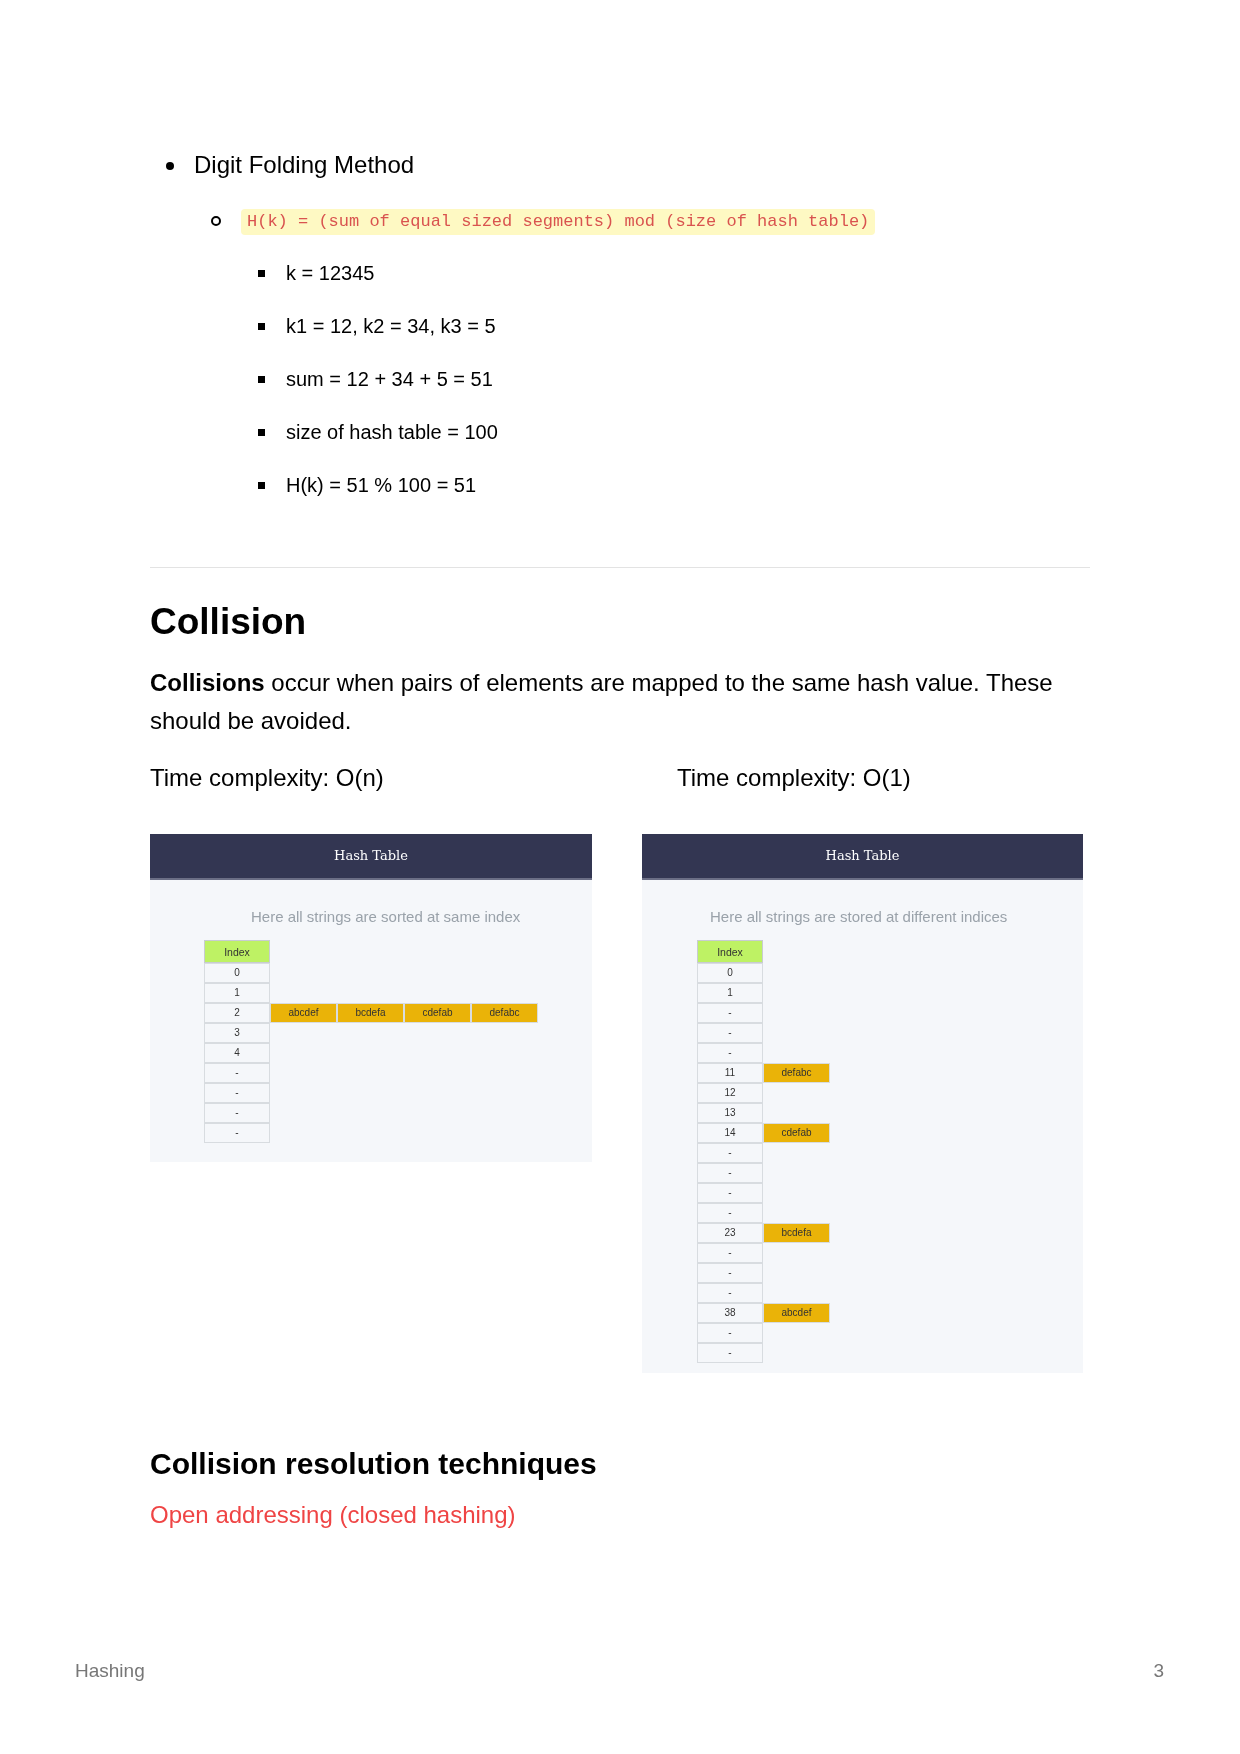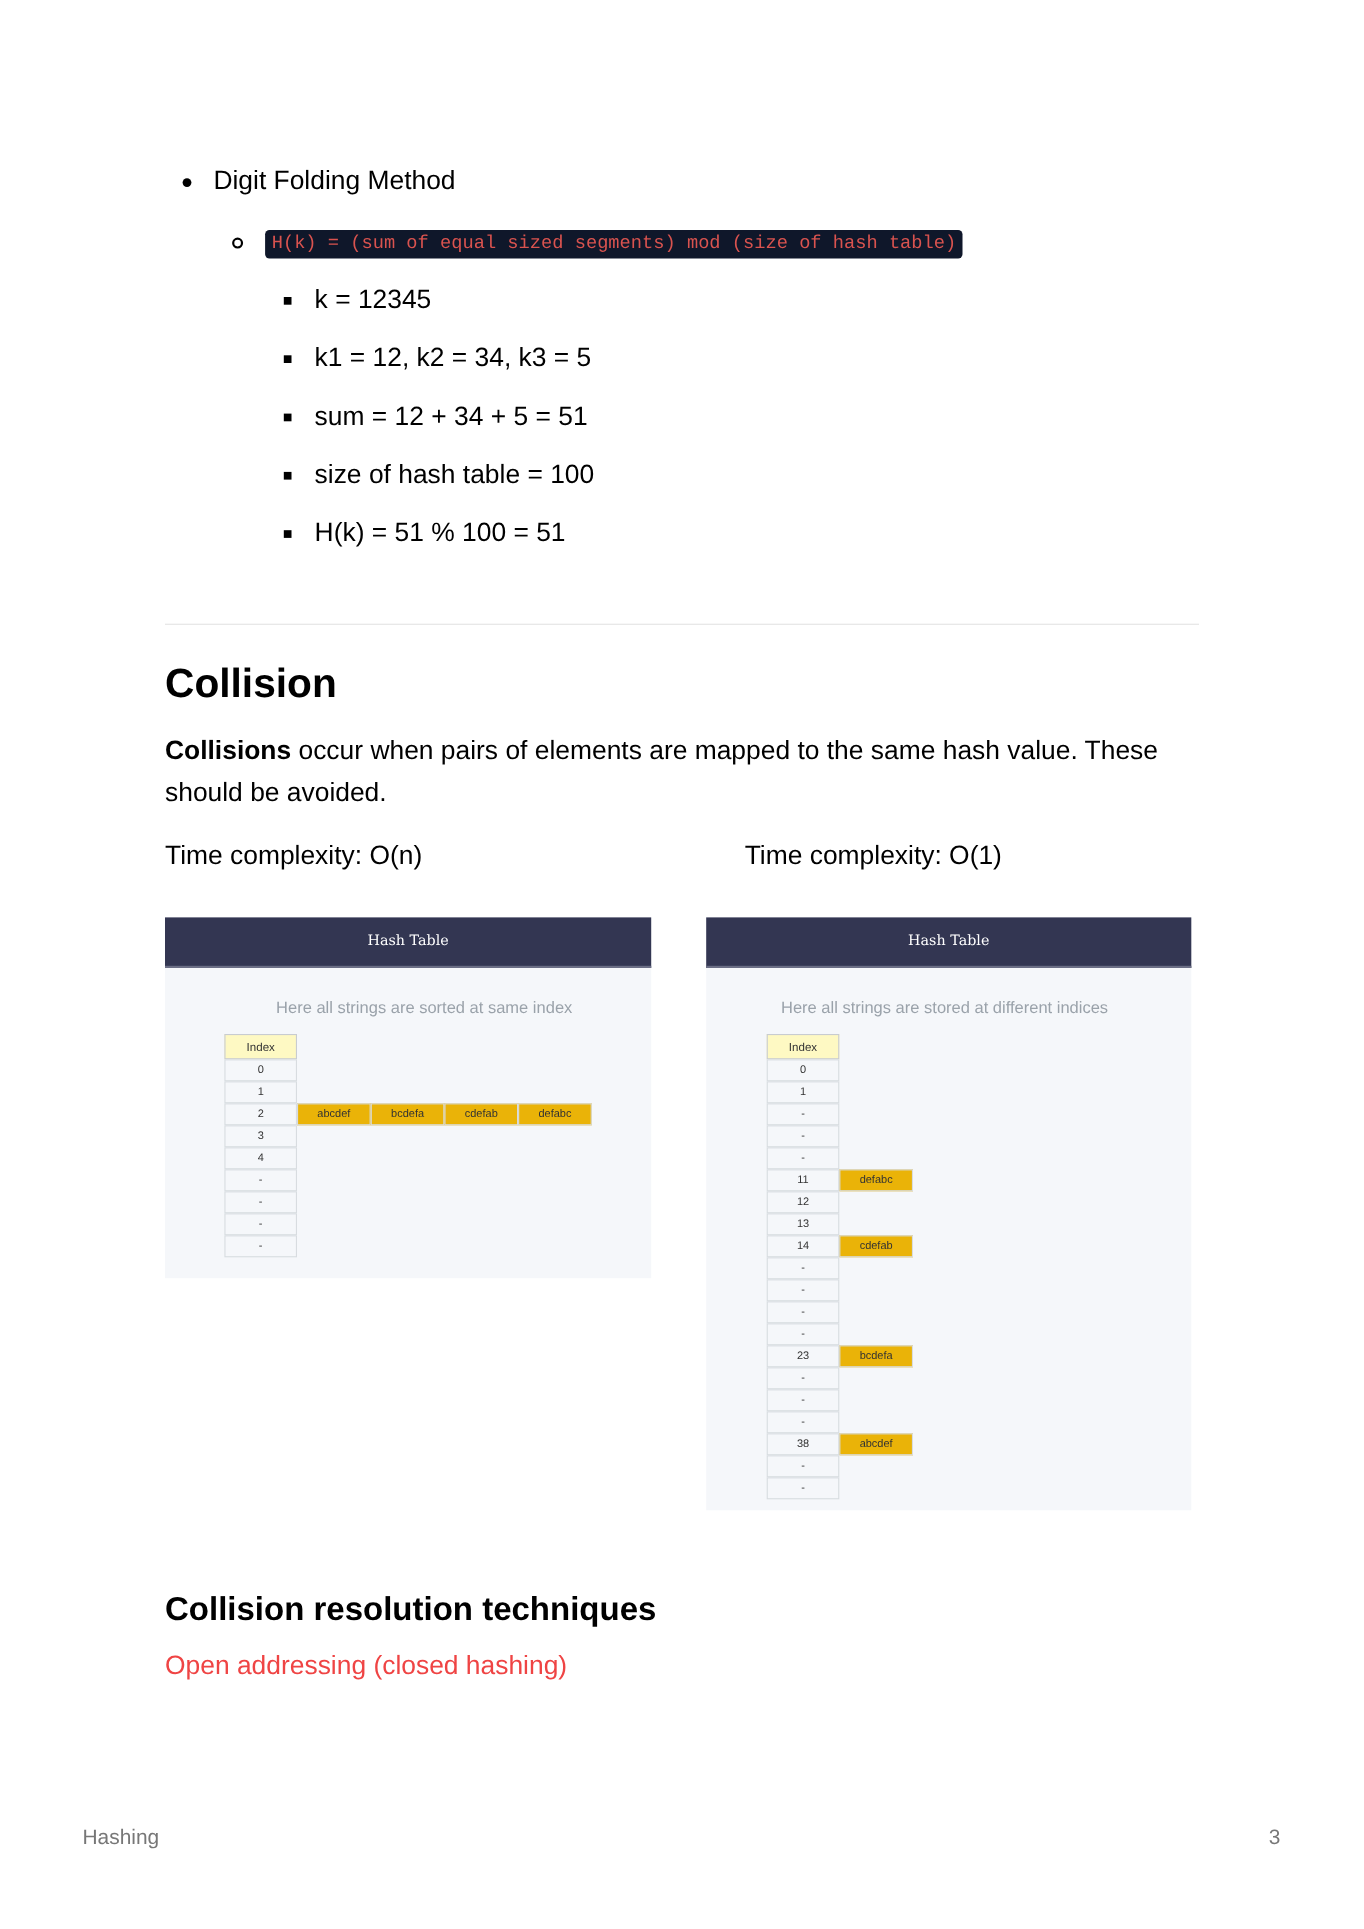--- a/index.html
+++ b/index.html
@@ -6,38 +6,38 @@
     body { width: 1240px; height: 1754px; position: relative; font-family: "Liberation Sans", sans-serif; color: #000; overflow: hidden; }
     .page { position: absolute; left: 0; top: 0; width: 1240px; height: 1754px; }
 
     ul { margin: 0; padding: 0; list-style: none; }
     .l1 { position: absolute; left: 166px; top: 150px; }
     .l1-item { position: relative; font-size: 24px; line-height: 30px; padding-left: 28px; }
     .disc { position: absolute; left: 0; top: 12px; width: 8px; height: 8px; border-radius: 50%; background: #000; }
     .l2 { position: absolute; left: 211px; top: 209px; }
     .circle { position: absolute; left: 0; top: 7px; width: 6px; height: 6px; border: 2px solid #000; border-radius: 50%; }
     .l2-item { position: relative; padding-left: 30px; }
-    .code { display: inline-block; font-family: "Liberation Mono", monospace; font-size: 17px; color: #d9534f; background: #0f172a; border-radius: 4px; padding: 2px 6px; line-height: 22px; }
+    .code { display: inline-block; font-family: "Liberation Mono", monospace; font-size: 17px; color: #d9534f; background: #fef9c3; border-radius: 4px; padding: 2px 6px; line-height: 22px; }
     .l3 { position: absolute; left: 258px; top: 258px; }
-    .l3-item { position: relative; font-size: 24px; line-height: 30px; padding-left: 28px; height: 53px; }
+    .l3-item { position: relative; font-size: 20px; line-height: 30px; padding-left: 28px; height: 53px; }
     .square { position: absolute; left: 0; top: 12px; width: 7px; height: 7px; background: #000; }
 
     .hr { position: absolute; left: 150px; top: 567px; width: 940px; height: 1px; background: #e3e3e3; }
 
     .h1 { position: absolute; left: 150px; top: 600px; font-size: 37px; font-weight: bold; line-height: 44px; }
     .para { position: absolute; left: 150px; top: 664px; width: 940px; font-size: 24px; line-height: 38px; }
     .para b { font-weight: bold; }
 
     .tc-left { position: absolute; left: 150px; top: 763px; font-size: 24px; line-height: 30px; }
     .tc-right { position: absolute; left: 645px; top: 763px; font-size: 24px; line-height: 30px; margin-left: 32px; }
 
     .panel { position: absolute; background: #f5f7fa; }
     .panel-head { height: 44px; background: #333652; border-bottom: 2px solid #6b6e85; color: #fff; font-family: "DejaVu Serif", serif; font-size: 13px; text-align: center; line-height: 44px; }
     .panel-caption { position: absolute; font-size: 15px; color: #9aa2aa; white-space: nowrap; }
-    .idx-head { position: absolute; width: 66px; height: 23px; background: #fef9c3; border: 1px solid #c8ccd1; text-align: center; line-height: 23px; font-size: 10.5px; color: #333; box-sizing: border-box; }
+    .idx-head { position: absolute; width: 66px; height: 23px; background: #bef264; border: 1px solid #c8ccd1; text-align: center; line-height: 23px; font-size: 10.5px; color: #333; box-sizing: border-box; }
     .idx-cell { position: absolute; width: 66px; height: 20px; background: #f5f7fa; border: 1px solid #d8dce0; text-align: center; line-height: 18px; font-size: 10px; color: #333; box-sizing: border-box; }
     .val-cell { position: absolute; width: 67px; height: 20px; border: 1px solid #d8dce0; text-align: center; line-height: 18px; font-size: 10px; color: #333; box-sizing: border-box; background: #eab308; }
 
     .h2 { position: absolute; left: 150px; top: 1446px; font-size: 30px; font-weight: bold; line-height: 36px; }
     .link { position: absolute; left: 150px; top: 1500px; font-size: 24px; line-height: 30px; color: #ef4444; }
 
     .footer-left { position: absolute; left: 75px; top: 1660px; font-size: 19px; color: #777; }
     .footer-right { position: absolute; right: 76px; top: 1660px; font-size: 19px; color: #777; }
   </style>
 </head>

